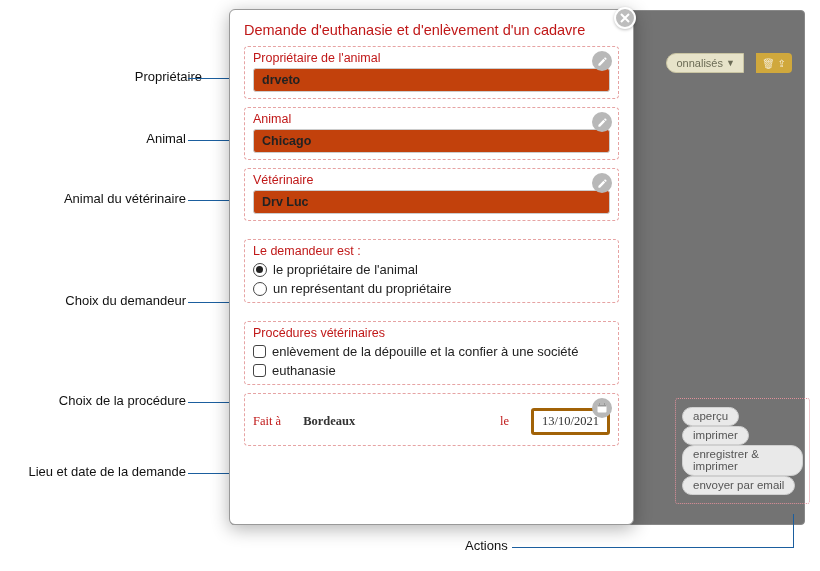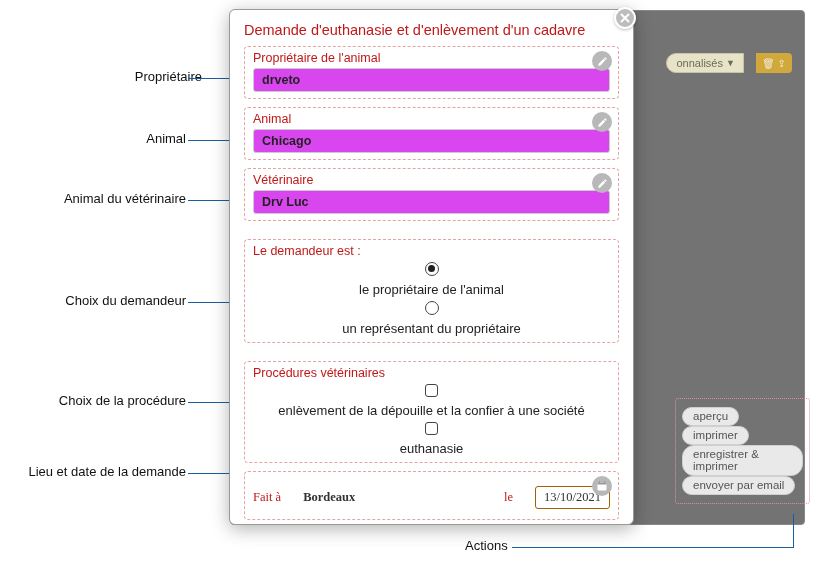--- a/index.html
+++ b/index.html
@@ -123,21 +123,21 @@
   }
   .field-label {
     color: #c01818;
     font-size: 12.5px;
     margin-bottom: 3px;
   }
   .field-input-box {
     border: 1px solid #ccc;
     border-radius: 3px;
     padding: 4px 8px;
-    background: #d946ef;
+    background: #c2410c;
     font-size: 12.5px;
     font-weight: 700;
     color: #222;
   }
   .edit-icon {
     position: absolute;
     right: 6px;
     top: 4px;
     width: 20px;
     height: 20px;
@@ -151,21 +151,20 @@
 
   .section-gap { height: 10px; }
 
   .radio-row, .check-row {
     display: flex;
     align-items: center;
     gap: 6px;
     margin-top: 4px;
     font-size: 13px;
     color: #222;
-    flex-direction: column;
   }
   .radio {
     width: 14px; height: 14px;
     border: 1.6px solid #444;
     border-radius: 50%;
     display: inline-block;
     position: relative;
     flex-shrink: 0;
   }
   .radio.checked::after {
@@ -208,21 +207,21 @@
   .bottom-row {
     display: flex;
     align-items: baseline;
     gap: 22px;
     margin-top: 8px;
     font-family: Liberation Serif, serif;
   }
   .bottom-label { color: #c01818; font-size: 12.5px; }
   .place-val { font-weight: 700; font-size: 12.5px; flex:1; }
   .date-box {
-    border: 1px solid #a16207;
+    border: 3px solid #a16207;
     border-radius: 3px;
     padding: 3px 8px;
     font-size: 12.5px;
   }
 
   
   .actions-panel {
     position: absolute;
     right: 10px;
     top: 398px;

